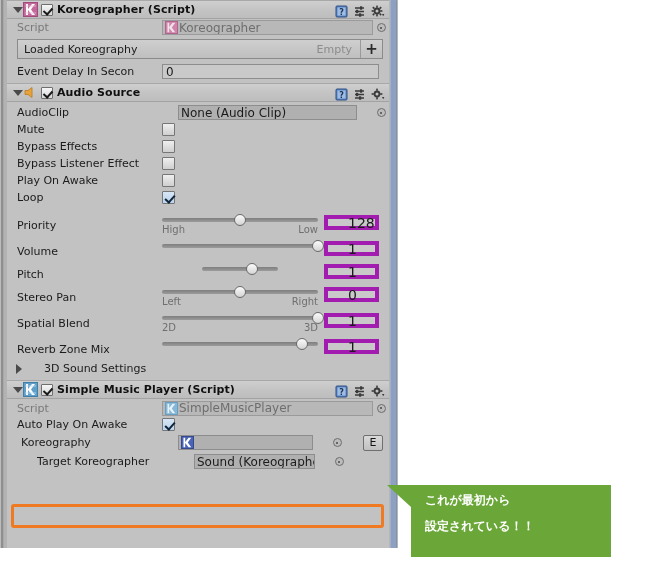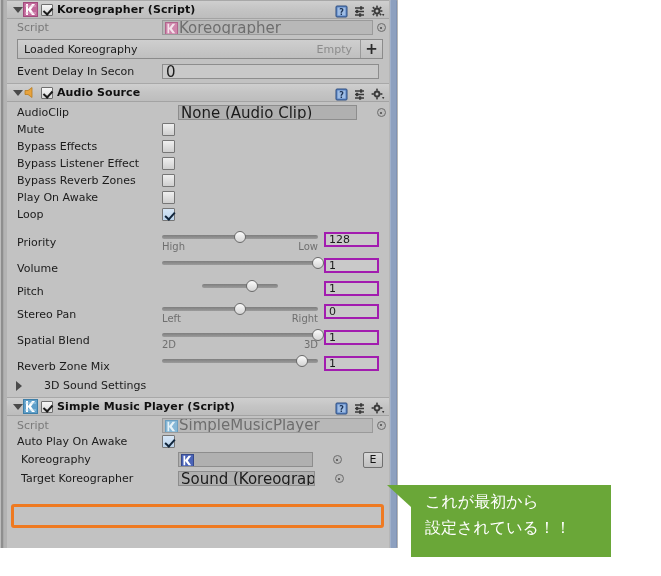--- a/index.html
+++ b/index.html
@@ -98,21 +98,21 @@
     width: 145px; flex: 0 0 145px;
     white-space: nowrap; overflow: hidden;
   }
   .lbl.dim { color: #7a7a7a; }
 
   .objfield {
     height: 15px; flex: 1 1 auto;
     background: #b0b0b0;
     border: 1px solid #8d8d8d;
     display: flex; align-items: center;
-    font-size: 15px; color: #1b1b1b;
+    font-size: 12px; color: #1b1b1b;
     padding-left: 2px; overflow: hidden; white-space: nowrap;
   }
   .objfield.readonly { background: #b8b8b8; color: #6e6e6e; border-color: #9a9a9a; }
   .objfield.textfield { background: #c9c9c9; border: 1px solid #8d8d8d; padding-left: 3px; }
 
   .obj-dot {
     flex: 0 0 16px; width: 16px; height: 15px;
     display: flex; align-items: center; justify-content: center;
   }
   .obj-dot span {
@@ -156,23 +156,23 @@
     background: linear-gradient(to bottom,#fbfbfb,#d4d4d4);
     border: 1px solid #6a6a6a;
     transform: translateX(-6px);
   }
   .slider-ends {
     display: flex; justify-content: space-between;
     font-size: 10px; color: #6f6f6f; margin-top: 2px; margin-right: 6px;
   }
   .numfield {
     flex: 0 0 55px; width: 55px; height: 15px; margin-top: 3px;
-    background: #c9c9c9; border: 2px solid #a21caf;
-    font-size: 11px; color: #1b1b1b;
-    display: flex; align-items: center; padding-left: 3px;
+    background: #c9c9c9; border: 4px solid #a21caf;
+    font-size: 14px; color: #1b1b1b;
+    display: flex; align-items: center; padding-left: 20px;
   }
 
   
   .reorder-box {
     margin: 3px 6px 0px 10px;
     display: flex; align-items: center;
     height: 20px;
     background: linear-gradient(to bottom,#cfcfcf,#bfbfbf);
     border: 1px solid #8b8b8b;
   }
@@ -211,21 +211,21 @@
   }
   .callout-tail {
     position: absolute; left: 387px; top: 485px;
     width: 0; height: 0;
     border-top: 0px solid transparent;
     border-bottom: 22px solid transparent;
     border-right: 24px solid #6aa738;
   }
   .callout-text {
     position: absolute; left: 14px;
-    font-size: 16px; font-weight: normal; color: #ffffff;
+    font-size: 12px; font-weight: bold; color: #ffffff;
     white-space: nowrap;
   }
   .callout-text.l1 { top: 7px; }
   .callout-text.l2 { top: 33px; }
 </style>
 </head>
 <body>
 
 <div id="root">
 
@@ -366,24 +366,20 @@
       </div>
       <div class="row">
         <div class="lbl">Bypass Effects</div>
         <div class="cbox"></div>
       </div>
       <div class="row">
         <div class="lbl">Bypass Listener Effect</div>
         <div class="cbox"></div>
       </div>
       <div class="row">
-        <div class="lbl">Bypass Reverb Zones</div>
-        <div class="cbox"></div>
-      </div>
-      <div class="row">
         <div class="lbl">Play On Awake</div>
         <div class="cbox"></div>
       </div>
       <div class="row">
         <div class="lbl">Loop</div>
         <div class="cbox checked"></div>
       </div>
 
       <div class="slider-row" style="margin-top:6px;">
         <div class="lbl" style="padding-top:7px;">Priority</div>
@@ -536,21 +532,21 @@
               <path d="M2.5 1.8 L4.2 1.8 L4.2 6 L7.6 1.8 L10.2 1.8 L6.8 6.4 L10.2 11.2 L7.6 11.2 L4.2 6.9 L4.2 11.2 L2.5 11.2 Z" fill="#ffffff"></path>
             </svg>
           </span>
         </div>
         <div class="obj-dot">
             <span></span>
           </div>
         <div class="e-btn" style="margin-right:6px;">E</div>
       </div>
 
-      <div class="row h19" style="padding-left:14px;">
+      <div class="row h19" style="padding-left:30px;">
         <div class="lbl" style="width:141px;flex:0 0 141px;">Target Koreographer</div>
         <div class="objfield">Sound (Koreographer)</div>
         <div class="obj-dot">
             <span></span>
           </div>
         <div style="flex:0 0 26px;"></div>
       </div>
 
     </div>
 

